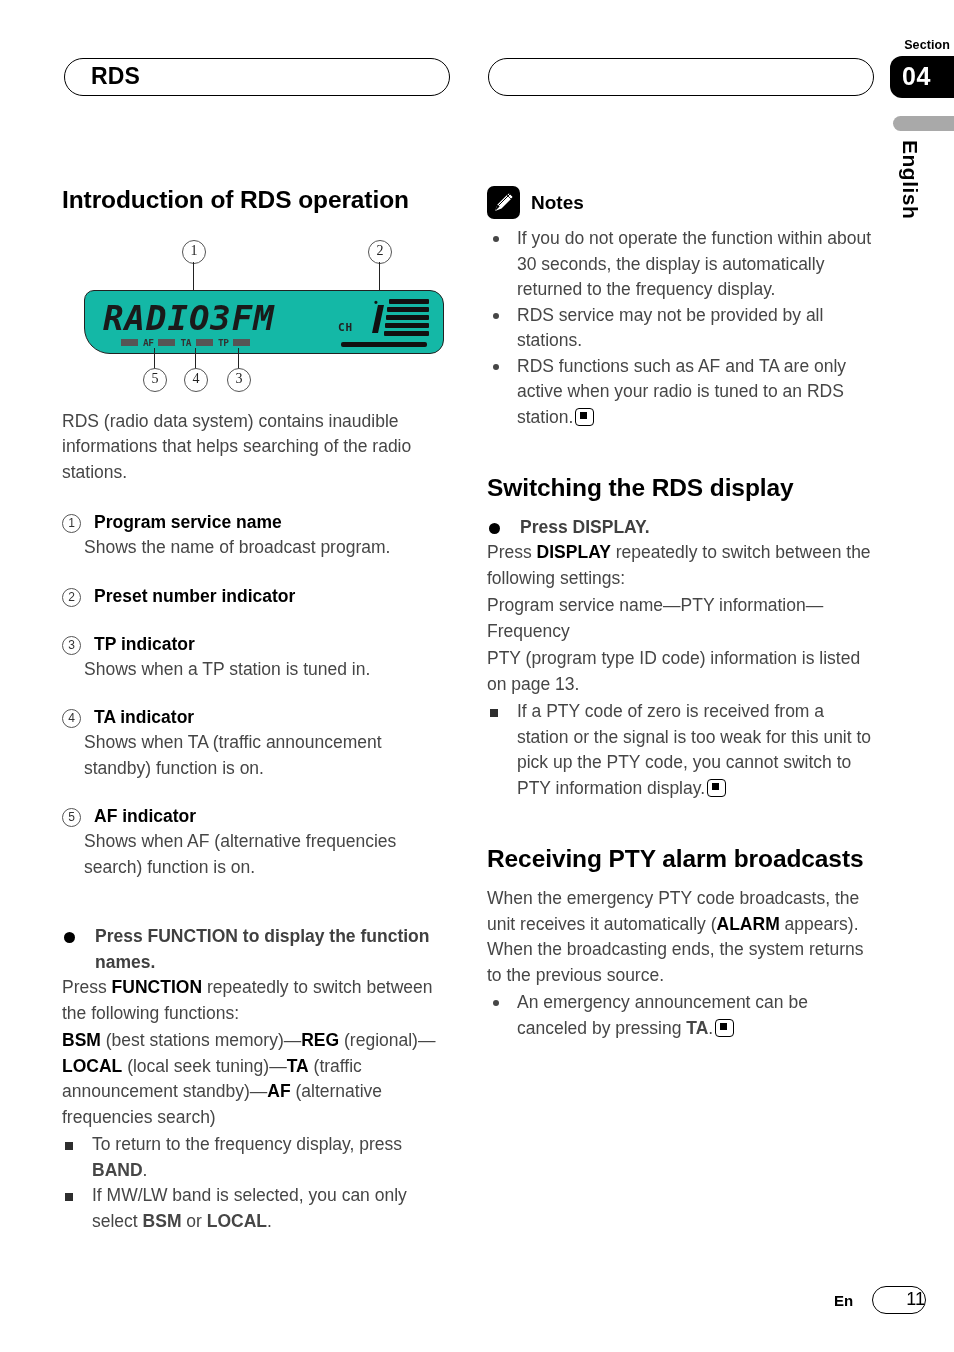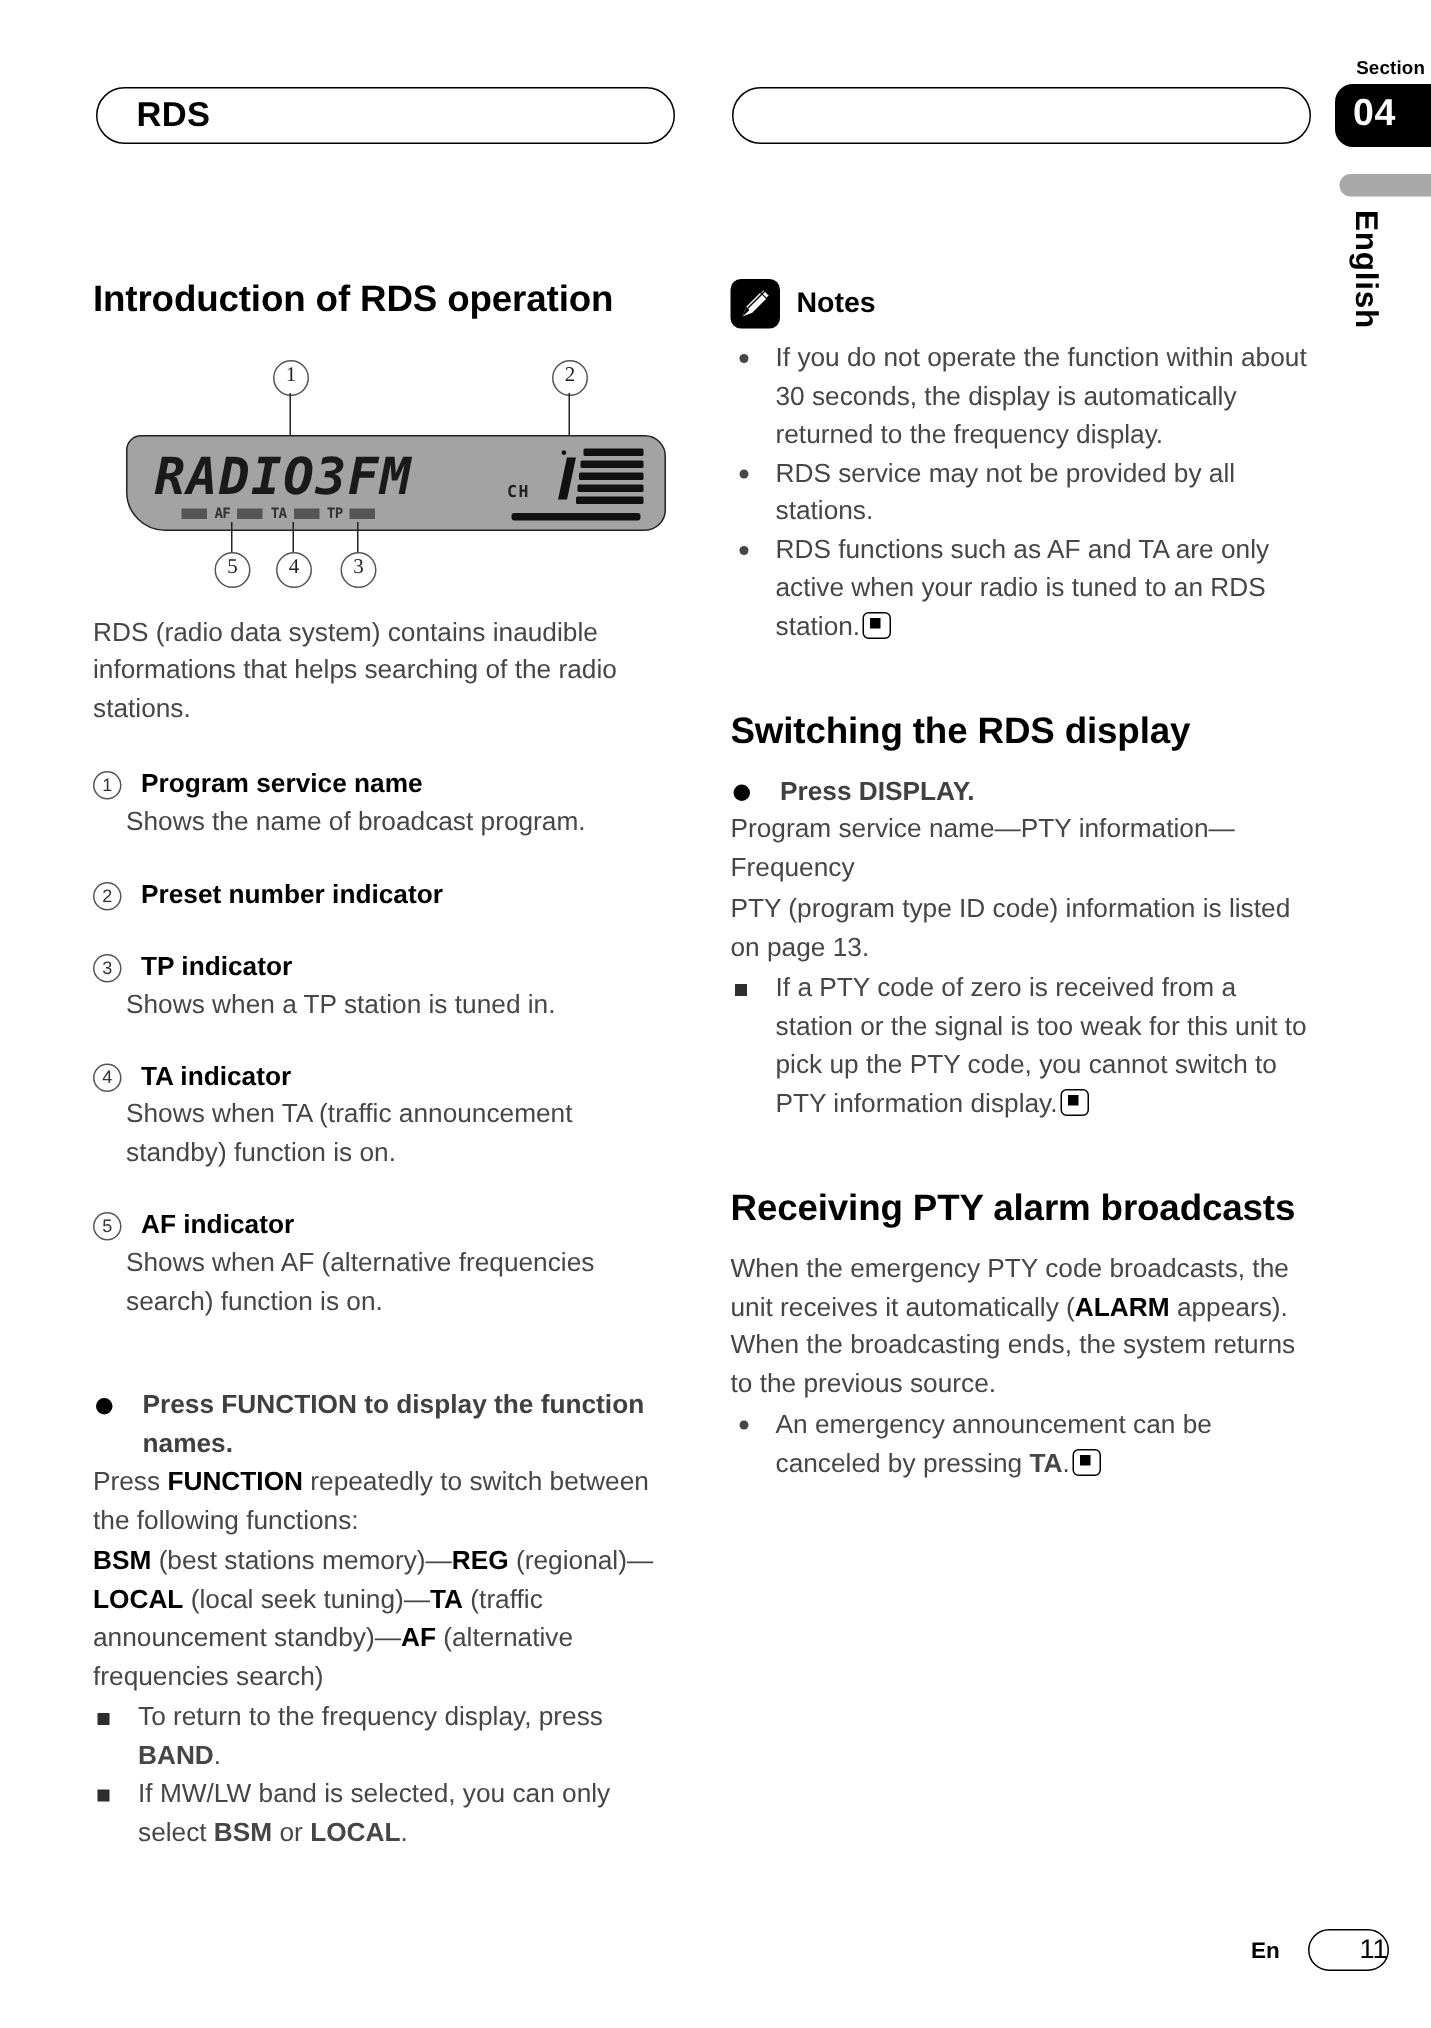--- a/index.html
+++ b/index.html
@@ -251,21 +251,21 @@
     position: absolute;
     width: 1.4px;
     background: #222;
   }
   #lcd-body {
     position: absolute;
     left: 22px;
     top: 50px;
     width: 358px;
     height: 62px;
-    background: #a3a3a3;
+    background: #14b8a6;
     border: 1.6px solid #222;
     border-radius: 10px 14px 14px 26px;
   }
   .seg-text {
     position: absolute;
     left: 18px;
     top: 7px;
     font-family: "DejaVu Sans Mono", monospace;
     font-size: 34px;
     font-weight: bold;
@@ -516,20 +516,21 @@
   <p class="b-dot">If you do not operate the function within about 30 seconds, the display is automatically returned to the frequency display.</p>
   <p class="b-dot">RDS service may not be provided by all stations.</p>
   <p class="b-dot"><span>RDS functions such as AF and TA are only active when your radio is tuned to an RDS station.</span><span class="eos"></span></p>
 
   <div class="gap-lg"></div>
 
   <h2 class="sec-head tight">Switching the RDS display</h2>
 
   <p class="b-round">Press DISPLAY.</p>
 
+  <p class="body"><span>Press </span><b>DISPLAY</b><span> repeatedly to switch between the following settings:</span></p>
 
   <p class="body">Program service name—PTY information—Frequency</p>
 
   <p class="body">PTY (program type ID code) information is listed on page 13.</p>
 
 
   <p class="b-sq"><span>If a PTY code of zero is received from a station or the signal is too weak for this unit to pick up the PTY code, you cannot switch to PTY information display.</span><span class="eos"></span></p>
 
   <div class="gap-lg"></div>
 

